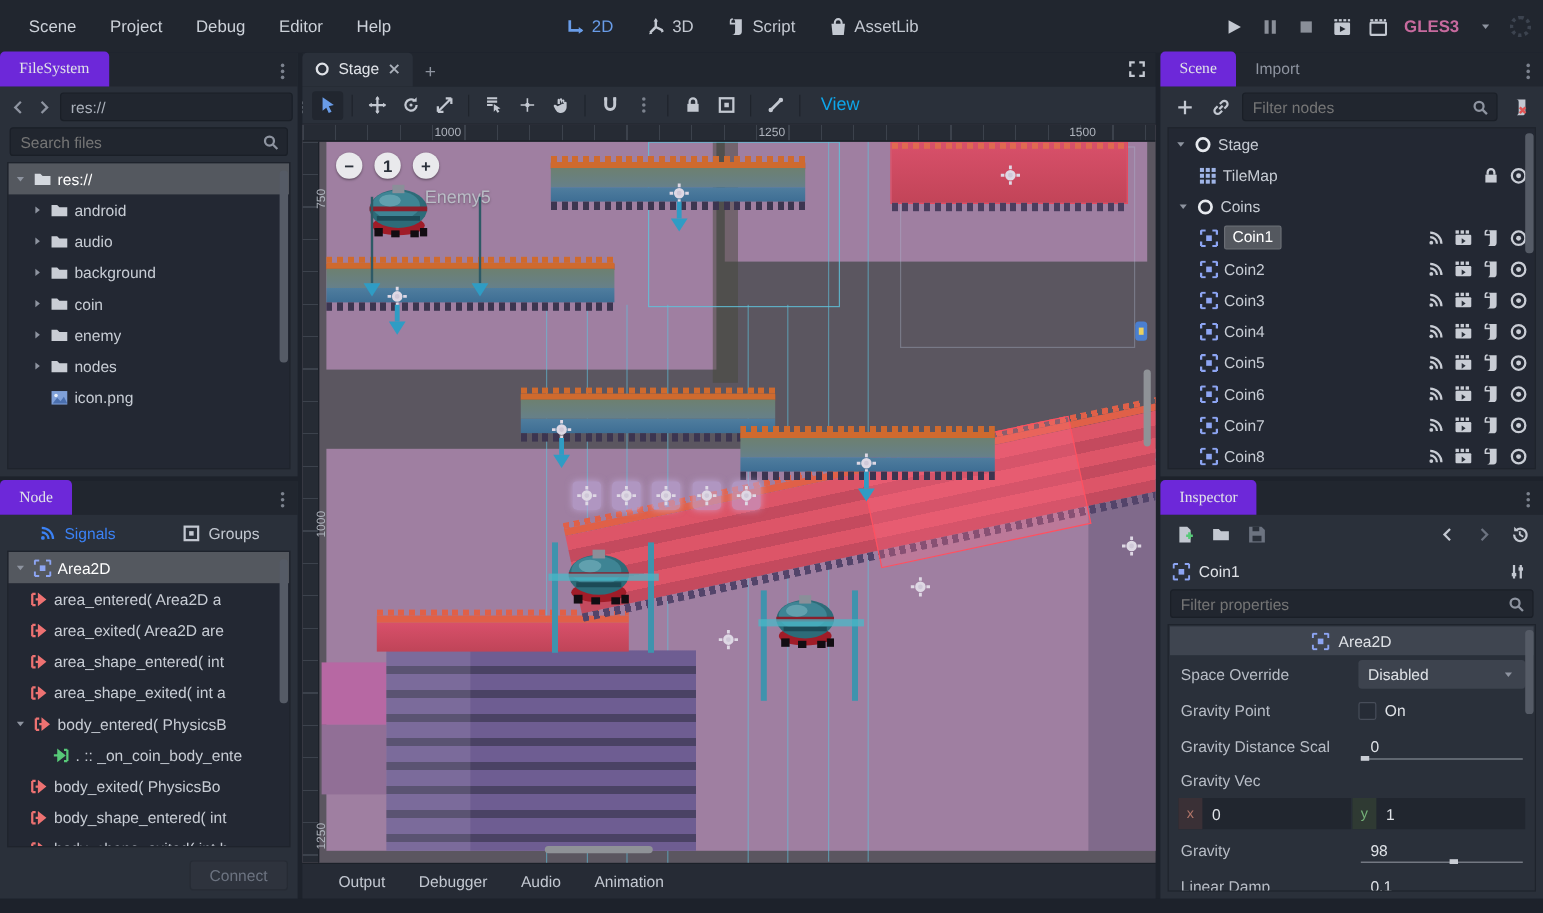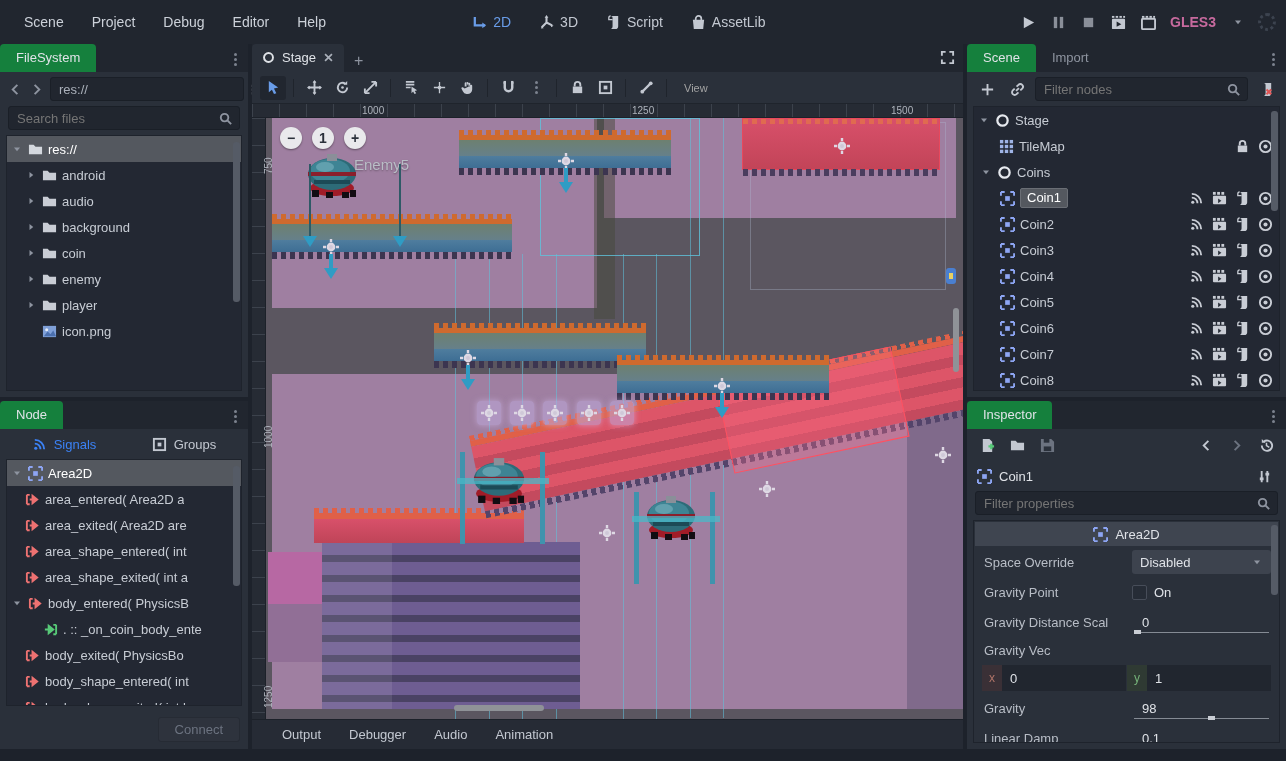--- a/index.html
+++ b/index.html
@@ -22,21 +22,21 @@
   
   .main { flex:1 1 auto; display:flex; gap:4px; min-height:0; }
   .dock { display:flex; flex-direction:column; gap:4px; min-height:0; }
   .dock-left { width:248px; flex:0 0 auto; }
   .dock-right { width:319px; flex:0 0 auto; }
   .center { flex:1 1 auto; display:flex; flex-direction:column; min-width:0; }
 
   .panel { background:#2a303a; display:flex; flex-direction:column; min-height:0; }
   .tabbar { background:#21262f; display:flex; align-items:flex-end; height:28px; flex:0 0 auto; position:relative; }
   .ptab { font-size:13px; color:#8e94a0; padding:6px 16px 7px; border-radius:4px 4px 0 0; }
-  .ptab.active { background:#15803d; color:#e0e3e8; }
+  .ptab.active { background:#6d28d9; color:#e0e3e8;font-family:Liberation Serif, serif; }
   .dots-v { position:absolute; right:8px; top:7px; color:#7c828e; font-size:13px; letter-spacing:0; line-height:5px; text-align:center; width:10px; }
   .dots-v span { display:block; width:3px; height:3px; background:#7c828e; border-radius:50%; margin:2px auto; }
 
   .icon { width:15px; height:15px; flex:0 0 auto; }
   .toolrow { display:flex; align-items:center; gap:6px; padding:5px 8px; flex:0 0 auto; }
   .tbtn { width:24px; height:22px; display:flex; align-items:center; justify-content:center; color:#c3c8d1; border-radius:3px; }
   .input { background:#21262f; border:1px solid #1a1f27; border-radius:3px; color:#aab0ba; font-size:13px; height:24px; padding:0 8px; outline:none; }
   .search-wrap { position:relative; flex:1; display:flex; }
   .search-wrap .input { flex:1; padding-right:26px; }
   .search-wrap .icon { position:absolute; right:7px; top:5px; color:#8e94a0; }
@@ -59,21 +59,21 @@
 
   
   .stage-tabbar { background:#21262f; height:28px; display:flex; align-items:flex-end; position:relative; flex:0 0 auto; }
   .stage-tab { background:#2a303a; display:flex; align-items:center; gap:7px; color:#e0e3e8; font-size:13px; padding:6px 10px 7px; border-radius:4px 4px 0 0; }
   .newtab { color:#8e94a0; font-size:16px; padding:2px 10px; }
   .expand-btn { position:absolute; right:8px; top:6px; color:#c3c8d1; }
   .canvas-toolbar { background:#2a303a; height:32px; display:flex; align-items:center; gap:2px; padding:0 8px; flex:0 0 auto; border-bottom:1px solid #1f242c; }
   .vsep { width:1px; height:18px; background:#1f242c; margin:0 5px; }
   .tool { width:26px; height:24px; display:flex; align-items:center; justify-content:center; color:#c3c8d1; border-radius:3px; }
   .tool.active { color:#699ce8; background:#21262f; }
-  .view-menu { color:#a3a3a3; font-size:11px; padding:4px 10px; }
+  .view-menu { color:#0ea5e9; font-size:15px; padding:4px 10px; }
 
   .viewport { flex:1; position:relative; overflow:hidden; background:#5b5660; min-height:0; }
   .abs { position:absolute; }
   .ruler-top { left:0; top:0; right:0; height:14px; background:#262b34; border-bottom:1px solid #1c2129; color:#aeb3bc; font-size:10px;
     background-image:repeating-linear-gradient(90deg,#3c424c 0 1px, transparent 1px 27px); }
   .ruler-left { left:0; top:14px; bottom:0; width:14px; background:#262b34; border-right:1px solid #1c2129; color:#aeb3bc; font-size:10px;
     background-image:repeating-linear-gradient(180deg,#3c424c 0 1px, transparent 1px 27px); }
   .rl-label { position:absolute; transform:rotate(-90deg); transform-origin:left top; left:11px; }
   .overlay { position:absolute; }
   .teeth-o { height:5px; background:repeating-linear-gradient(90deg,#cf6a2e 0 5px, transparent 5px 9px); }
@@ -509,21 +509,21 @@
               </svg>
             <span class="lbl">enemy</span>
           </div>
           <div class="trow ind1">
             <svg class="chev">
                 <use href="#i-chev-r"></use>
               </svg>
             <svg class="icon" style="color:#c9cdd5">
                 <use href="#i-folder"></use>
               </svg>
-            <span class="lbl">player</span>
+            <span class="lbl">nodes</span>
           </div>
           <div class="trow ind1">
             <span style="width:12px"></span>
             <svg class="icon">
                 <use href="#i-image"></use>
               </svg>
             <span class="lbl">icon.png</span>
           </div>
           <div class="vscroll" style="top:6px; height:160px"></div>
         </div>

